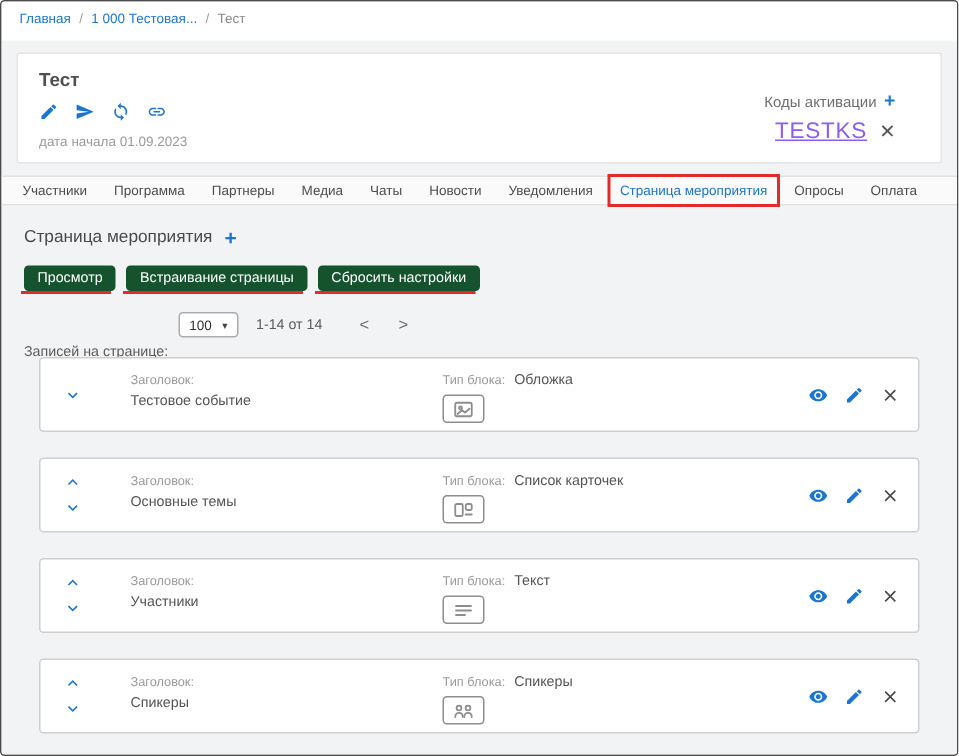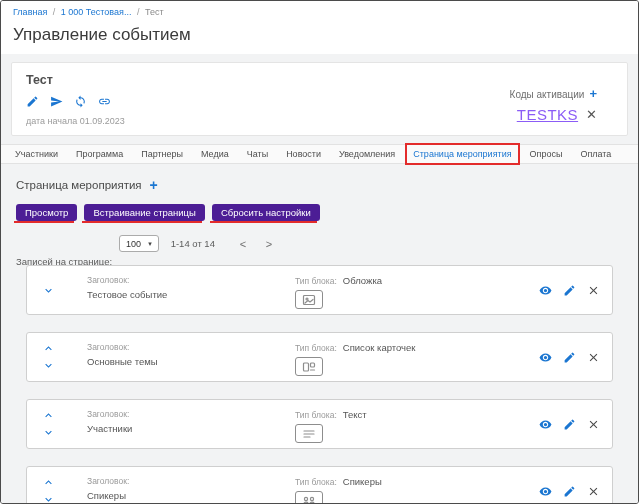--- a/index.html
+++ b/index.html
@@ -48,21 +48,21 @@
   .tab { font-size:9px; color:#4e4e4e; padding:3px 9px; white-space:nowrap; cursor:pointer; position:relative; }
   .tab.active { color:#1b76d1; }
   .tab .red-box { position:absolute; left:1px; right:1px; top:-3px; bottom:-3px; border:2px solid #e32b2b; pointer-events:none; }
   
   .section-head { margin:13px 5px 0; font-size:11.5px; color:#4a4a4a; display:flex; align-items:center; gap:8px; height:15px; }
   .section-head .plus { color:#1b76d1; font-size:14px; font-weight:bold; cursor:pointer; }
   
   .btn-row { display:flex; gap:7px; margin:10px 5px 0; height:17px; }
   .btn-wrap { position:relative; }
   .btn {
-    background:#4c1d95; color:#fff; border:none; font-family:inherit;
+    background:#14532d; color:#fff; border:none; font-family:inherit;
     font-size:9.5px; padding:4px 9px; border-radius:3px; cursor:pointer; height:17px; line-height:1;
   }
   .red-underline { position:absolute; left:-2px; right:3px; bottom:-4px; height:2px; background:#e32b2b; }
   
   .pagination { display:flex; align-items:center; margin:16px 5px 0; font-size:9.5px; color:#5c5c5c; height:17px; }
   .per-page-label { margin-right:7px;margin-top:36px; }
   .per-page {
     border:1px solid #ababab; border-radius:3px; height:17px; padding:0 6px; background:#fff;
     display:flex; align-items:center; gap:7px; font-size:9px; color:#333; cursor:pointer;
   }
@@ -102,21 +102,20 @@
 <div class="screen">
 
   <div class="topbar">
     <div class="breadcrumb">
       <span class="crumb">Главная</span>
       <span class="sep">/</span>
       <span class="crumb">1 000 Тестовая...</span>
       <span class="sep">/</span>
       <span class="current">Тест</span>
     </div>
-    <div class="page-title">Управление событием</div>
   </div>
 
   <div class="content">
 
     <div class="event-card">
       <div class="event-name">Тест</div>
       <div class="event-icons">
         <span class="icon-btn">
           <svg viewBox="0 0 24 24">
               <path d="M3 17.25V21h3.75L17.81 9.94l-3.75-3.75L3 17.25zM20.71 7.04a.996.996 0 0 0 0-1.41l-2.34-2.34a.996.996 0 0 0-1.41 0l-1.83 1.83 3.75 3.75 1.83-1.83z"></path>

